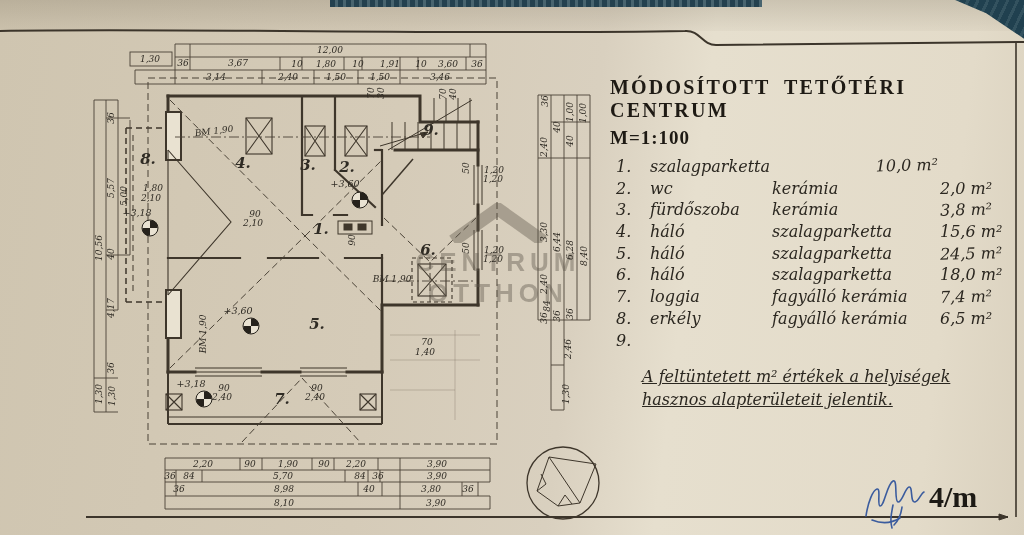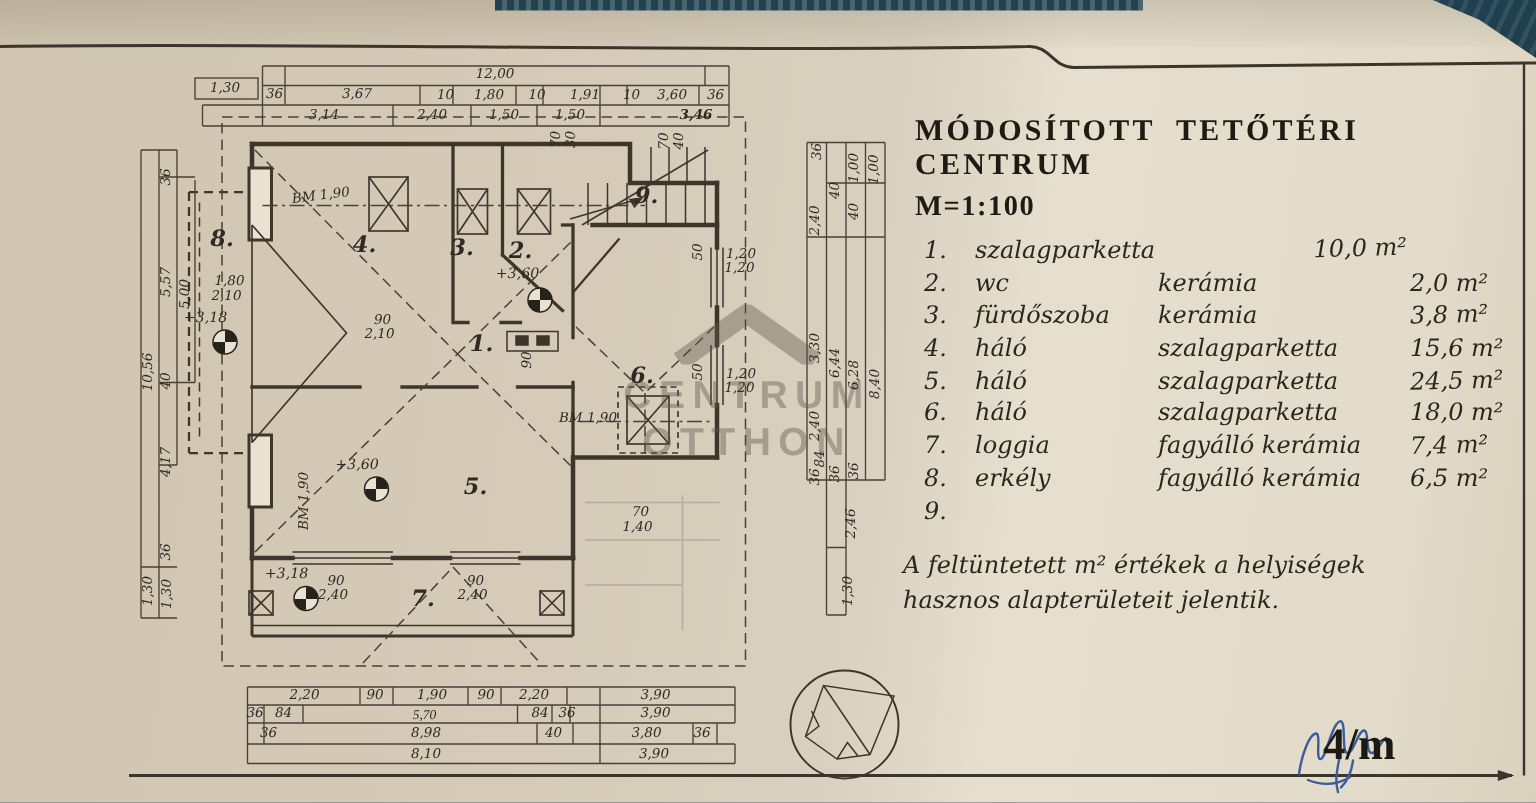--- a/index.html
+++ b/index.html
@@ -24,23 +24,23 @@
     transform:translate(-50%,-50%);}
   
   .title-block{position:absolute;left:610px;top:76px;width:402px;color:#1e1a14;}
   .title{font:700 20px "Liberation Serif",serif;letter-spacing:2.2px;word-spacing:7px;}
   .scale{font:700 19px "Liberation Serif",serif;margin-top:5px;letter-spacing:1px;}
   .legend{position:absolute;left:616px;top:157px;width:360px;}
   .lrow{display:grid;grid-template-columns:34px 122px 168px 1fr;height:21.7px;align-items:start;}
   .lrow span{font:italic 16px "DejaVu Serif",serif;color:#2b2720;white-space:nowrap;}
   .larea{text-align:right;padding-right:2px;}
   .lrow:nth-child(odd) .larea{transform:rotate(-1.5deg);}
-  .note{position:absolute;left:602px;top:366px;width:330px;
-    font:italic 16px "DejaVu Serif",serif;color:#2b2720;line-height:1.42;}
-  .sheet-number{position:absolute;left:882px;top:480px;font:700 30px "Liberation Serif",serif;color:#1d1a15;}
+  .note{position:absolute;left:642px;top:366px;width:330px;
+    font:italic 16px "DejaVu Serif",serif;color:#2b2720;line-height:1.42;text-decoration:underline;}
+  .sheet-number{position:absolute;left:929px;top:480px;font:700 30px "Liberation Serif",serif;color:#1d1a15;}
   
   .wm{position:absolute;left:398px;top:203px;width:200px;text-align:center;pointer-events:none;color:rgba(96,89,77,0.42);}
   .wm-oc{font:700 82px "Liberation Sans",sans-serif;letter-spacing:6px;line-height:0.95;color:rgba(92,85,73,0.45);}
   .wm-sub{font:700 26px "Liberation Sans",sans-serif;letter-spacing:5px;line-height:1.2;}
 </style>
 </head>
 <body>
 
 <div class="sheet">
   <div class="topband"></div>
@@ -205,34 +205,34 @@
       <span class="dim" style="left: 326px; top: 64px; transform: translate(-50%, -50%) rotate(0deg);">1,80</span>
       <span class="dim" style="left: 358px; top: 64px; transform: translate(-50%, -50%) rotate(0deg);">10</span>
       <span class="dim" style="left: 390px; top: 64px; transform: translate(-50%, -50%) rotate(0deg);">1,91</span>
       <span class="dim" style="left: 421px; top: 64px; transform: translate(-50%, -50%) rotate(0deg);">10</span>
       <span class="dim" style="left: 448px; top: 64px; transform: translate(-50%, -50%) rotate(0deg);">3,60</span>
       <span class="dim" style="left: 477px; top: 64px; transform: translate(-50%, -50%) rotate(0deg);">36</span>
       <span class="dim" style="left: 216px; top: 77px; transform: translate(-50%, -50%) rotate(0deg);">3,14</span>
       <span class="dim" style="left: 288px; top: 77px; transform: translate(-50%, -50%) rotate(0deg);">2,40</span>
       <span class="dim" style="left: 336px; top: 77px; transform: translate(-50%, -50%) rotate(0deg);">1,50</span>
       <span class="dim" style="left: 380px; top: 77px; transform: translate(-50%, -50%) rotate(0deg);">1,50</span>
-      <span class="dim" style="left: 464px; top: 77px; transform: translate(-50%, -50%) rotate(0deg); font-weight: bold;">3,46</span>
+      <span class="dim" style="left: 440px; top: 77px; transform: translate(-50%, -50%) rotate(0deg);">3,46</span>
       <span class="dim" style="left: 371px; top: 93px; transform: translate(-50%, -50%) rotate(-90deg);">70</span>
       <span class="dim" style="left: 381px; top: 93px; transform: translate(-50%, -50%) rotate(-90deg);">30</span>
       <span class="dim" style="left: 443px; top: 94px; transform: translate(-50%, -50%) rotate(-90deg);">70</span>
       <span class="dim" style="left: 453px; top: 94px; transform: translate(-50%, -50%) rotate(-90deg);">40</span>
       <span class="dim" style="left: 203px; top: 464px; transform: translate(-50%, -50%) rotate(0deg);">2,20</span>
       <span class="dim" style="left: 250px; top: 464px; transform: translate(-50%, -50%) rotate(0deg);">90</span>
       <span class="dim" style="left: 288px; top: 464px; transform: translate(-50%, -50%) rotate(0deg);">1,90</span>
       <span class="dim" style="left: 324px; top: 464px; transform: translate(-50%, -50%) rotate(0deg);">90</span>
       <span class="dim" style="left: 356px; top: 464px; transform: translate(-50%, -50%) rotate(0deg);">2,20</span>
       <span class="dim" style="left: 437px; top: 464px; transform: translate(-50%, -50%) rotate(0deg);">3,90</span>
       <span class="dim" style="left: 170px; top: 476px; transform: translate(-50%, -50%) rotate(0deg);">36</span>
       <span class="dim" style="left: 189px; top: 476px; transform: translate(-50%, -50%) rotate(0deg);">84</span>
-      <span class="dim" style="left: 283px; top: 476px; transform: translate(-50%, -50%) rotate(0deg); font-family: Liberation Serif, serif;">5,70</span>
+      <span class="dim" style="left: 283px; top: 476px; transform: translate(-50%, -50%) rotate(0deg);">5,70</span>
       <span class="dim" style="left: 360px; top: 476px; transform: translate(-50%, -50%) rotate(0deg);">84</span>
       <span class="dim" style="left: 378px; top: 476px; transform: translate(-50%, -50%) rotate(0deg);">36</span>
       <span class="dim" style="left: 437px; top: 476px; transform: translate(-50%, -50%) rotate(0deg);">3,90</span>
       <span class="dim" style="left: 179px; top: 489px; transform: translate(-50%, -50%) rotate(0deg);">36</span>
       <span class="dim" style="left: 284px; top: 489px; transform: translate(-50%, -50%) rotate(0deg);">8,98</span>
       <span class="dim" style="left: 369px; top: 489px; transform: translate(-50%, -50%) rotate(0deg);">40</span>
       <span class="dim" style="left: 431px; top: 489px; transform: translate(-50%, -50%) rotate(0deg);">3,80</span>
       <span class="dim" style="left: 468px; top: 489px; transform: translate(-50%, -50%) rotate(0deg);">36</span>
       <span class="dim" style="left: 284px; top: 503px; transform: translate(-50%, -50%) rotate(0deg);">8,10</span>
       <span class="dim" style="left: 436px; top: 503px; transform: translate(-50%, -50%) rotate(0deg);">3,90</span>

